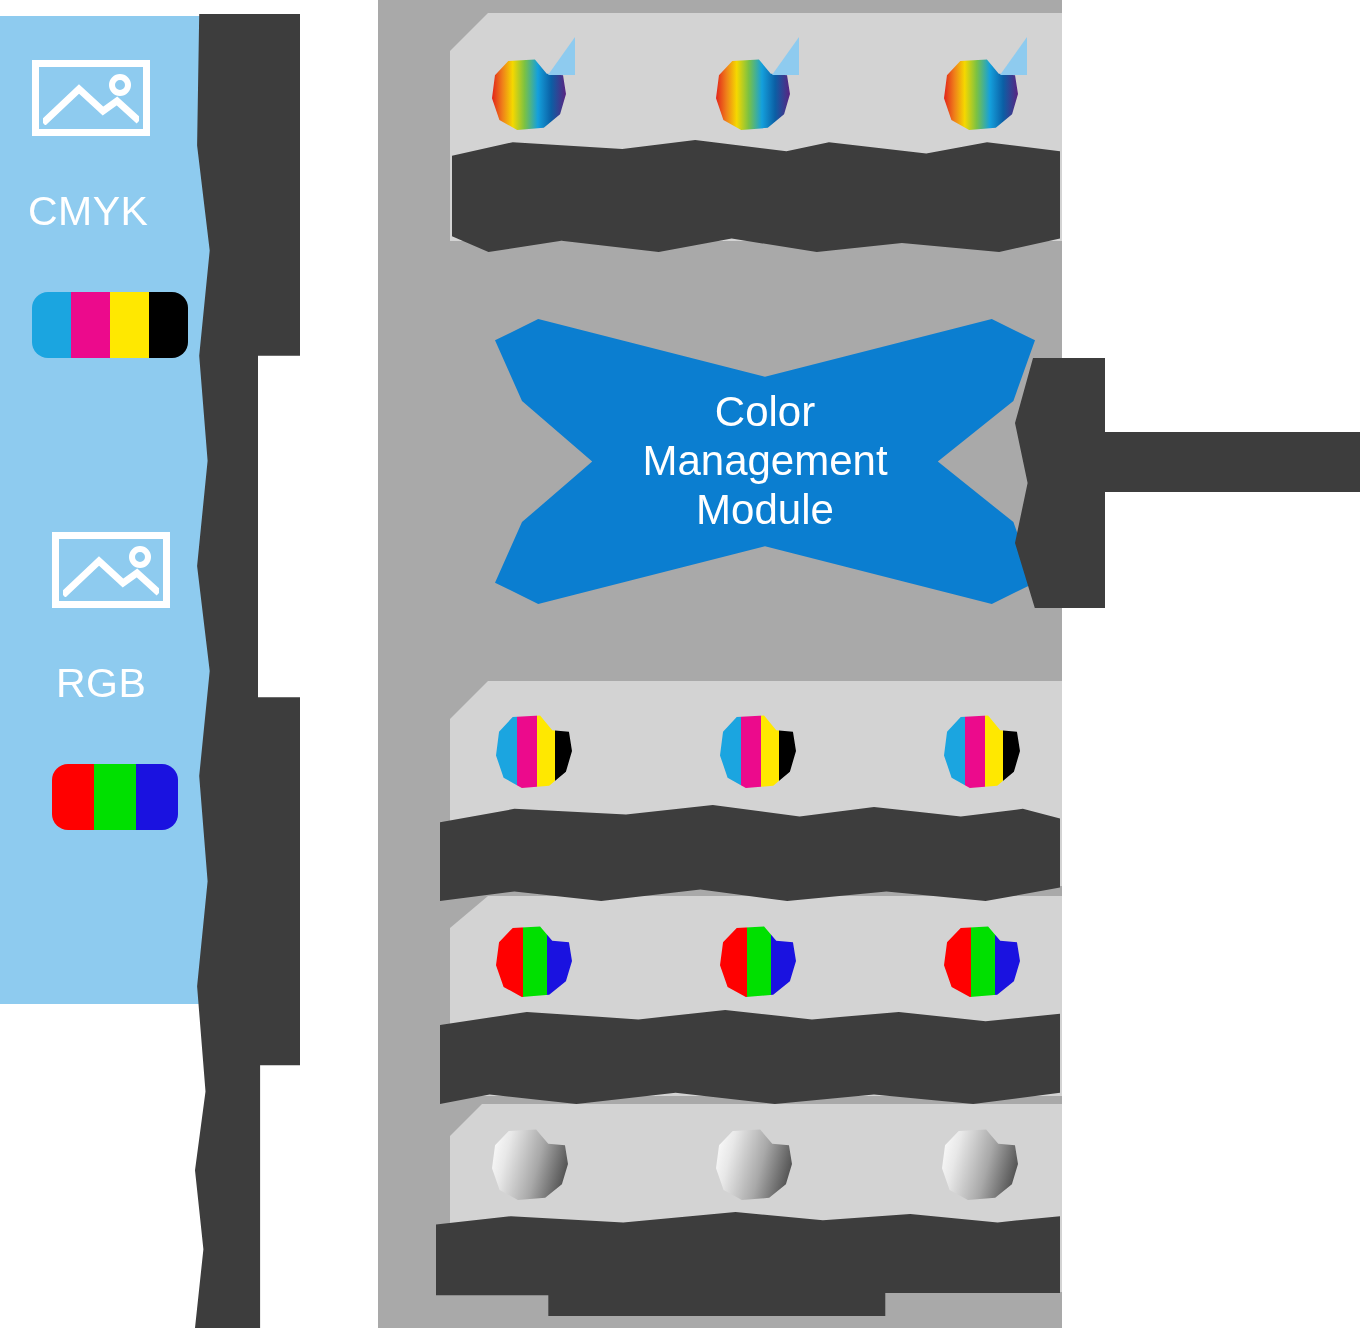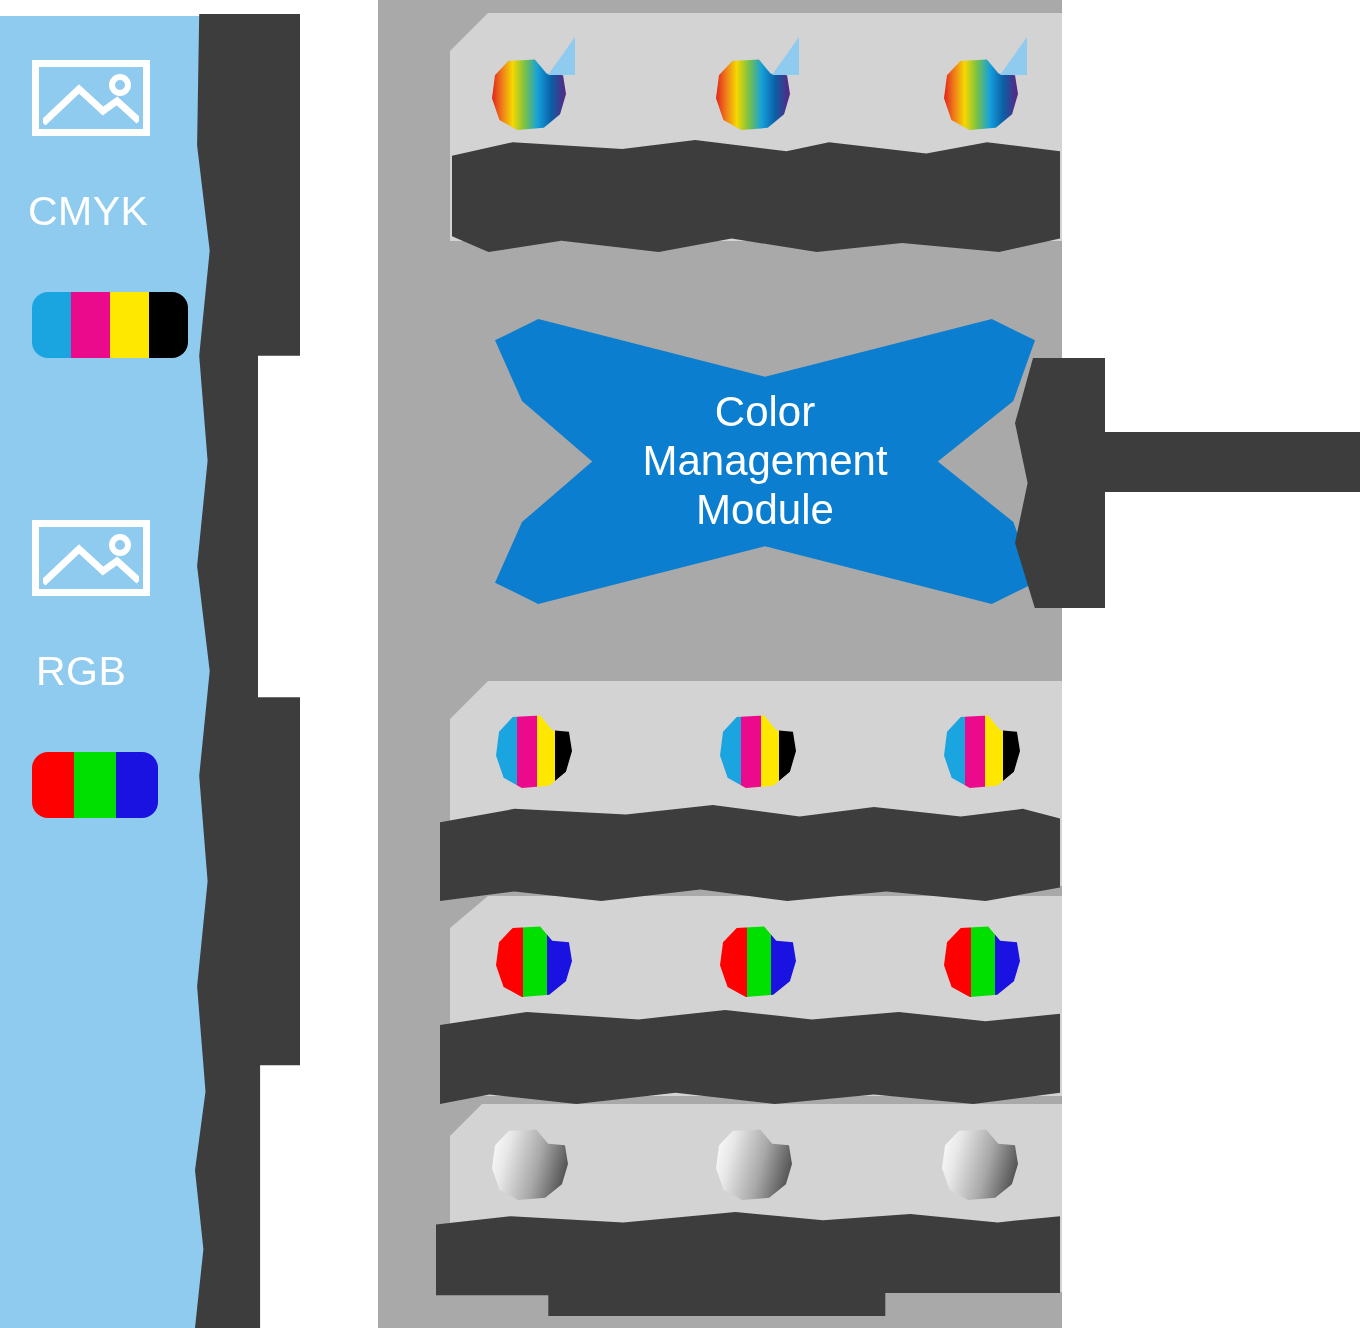--- a/index.html
+++ b/index.html
@@ -1,20 +1,20 @@
 <!DOCTYPE html>
 <html><head>
 <meta charset="utf-8">
 <style>
   html,body{margin:0;padding:0;background:#ffffff;}
   body{font-family:"Liberation Sans", sans-serif;}
   #stage{position:relative;width:1360px;height:1328px;background:#ffffff;overflow:hidden;}
 
   
-  .sidebar{position:absolute;left:0;top:16px;width:210px;height:1312px;background:#8ecbef;}
+  .sidebar{position:absolute;left:0;top:16px;width:210px;height:988px;background:#8ecbef;}
   .side-sec{position:absolute;left:0;width:210px;}
   .img-ico{position:absolute;width:118px;height:76px;border:7px solid #ffffff;box-sizing:border-box;}
   .img-ico .mtn{position:absolute;left:4px;bottom:4px;width:96px;height:44px;overflow:hidden;}
   .img-ico .mtn svg{display:block;}
   .img-ico .sun{position:absolute;right:12px;top:7px;width:22px;height:22px;border:6px solid #ffffff;border-radius:50%;box-sizing:border-box;}
   .side-label{position:absolute;color:#ffffff;font-size:41px;font-weight:400;letter-spacing:.5px;white-space:nowrap;}
 
   
   .swgroup{position:absolute;display:flex;}
   .swgroup .sw{width:39px;height:66px;}
@@ -165,21 +165,21 @@
       </div>
       <div class="side-label" style="left:28px;top:148px;">CMYK</div>
       <div class="swgroup" style="left:32px;top:252px;">
         <i class="sw" style="background:#1ba5e0;"></i>
         <i class="sw" style="background:#ec0a8c;"></i>
         <i class="sw" style="background:#ffe800;"></i>
         <i class="sw" style="background:#000000;"></i>
       </div>
     </div>
 
-    <div class="side-sec" style="top:484px;height:330px;">
+    <div class="side-sec" style="top:496px;height:330px;margin-left:20px;">
       <div class="img-ico" style="left:32px;top:20px;">
         <div class="sun"></div>
         <div class="mtn">
           <svg width="96" height="44" viewBox="0 0 96 44">
               <polyline points="0,42 36,8 60,30 74,20 96,40" fill="none" stroke="#ffffff" stroke-width="7"></polyline>
             </svg>
         </div>
       </div>
       <div class="side-label" style="left:36px;top:148px;">RGB</div>
       <div class="swgroup" style="left:32px;top:252px;">

